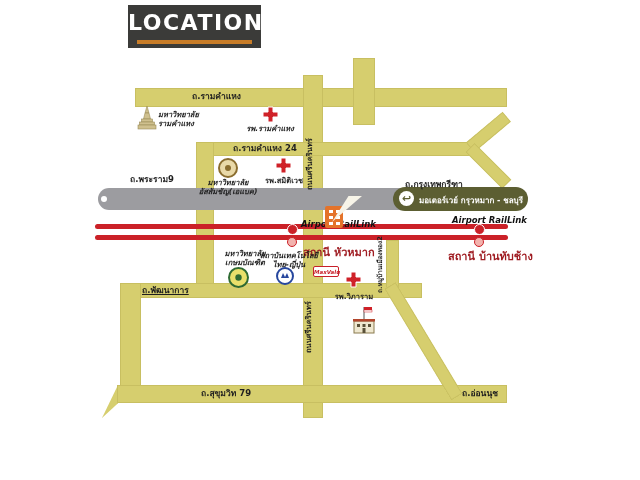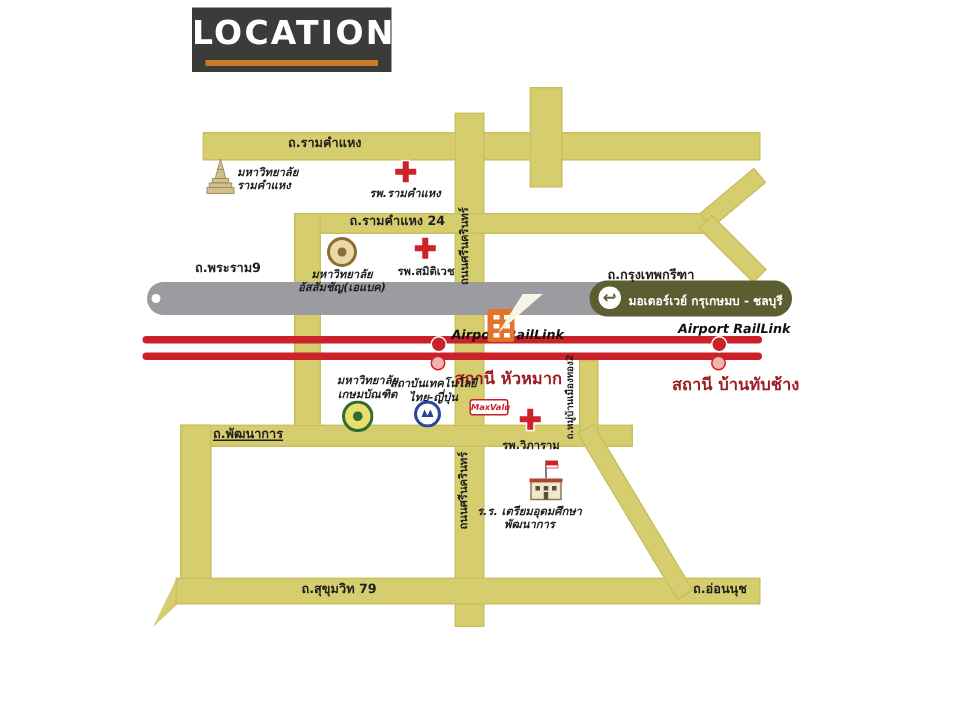--- a/index.html
+++ b/index.html
@@ -68,21 +68,21 @@
   <div class="road" style="left:120px;top:283px;width:21px;height:112px;"></div>
   <div class="road" style="left:117px;top:385px;width:390px;height:18px;"></div>
   <div class="road" style="left:102px;top:385px;width:16px;height:33px;clip-path:polygon(100% 0,100% 55%,0 100%);"></div>
   <div class="road" style="left:386px;top:240px;width:13px;height:50px;"></div>
   <div class="road" style="left:390px;top:279px;width:130px;height:13px;transform:rotate(59deg);transform-origin:0 50%;"></div>
 
   <div class="motorway" style="left:98px;top:188px;width:409px;height:22px;border-radius:11px 0 0 11px;"></div>
   <div id="mw-dot"></div>
   <div id="mw-box">
     <div id="mw-circle">↩</div>
-    <div id="mw-text">มอเตอร์เวย์ กรุเกษมบ - ชลบุรี</div>
+    <div id="mw-text">มอเตอร์เวย์ กรุวหมาก - ชลบุรี</div>
   </div>
 
   <div class="rail" style="left:95px;top:224px;width:413px;height:5px;"></div>
   <div class="rail" style="left:95px;top:235px;width:413px;height:5px;"></div>
 
   <div class="dot-red" style="left:287px;top:224px;"></div>
   <div class="dot-pink" style="left:287px;top:237px;"></div>
   <div class="arl" style="left:301px;top:219px;">Airport RailLink</div>
   <div class="station-name" style="left:303px;top:243px;">สถานี หัวหมาก</div>
 
@@ -154,21 +154,19 @@
     <line x1="12" y1="1" x2="12" y2="13" stroke="#555" stroke-width="1"></line>
     <rect x="12" y="1" width="8" height="3" fill="#cf2128"></rect>
     <rect x="12" y="4" width="8" height="2" fill="#ffffff" stroke="#cf2128" stroke-width="0.5"></rect>
     <rect x="2" y="15" width="20" height="12" fill="#efe8d0" stroke="#8a7b4f" stroke-width="1"></rect>
     <rect x="1" y="13" width="22" height="2.5" fill="#b2452c"></rect>
     <rect x="5" y="18" width="3" height="3" fill="#5a5138"></rect>
     <rect x="10.5" y="18" width="3" height="3" fill="#5a5138"></rect>
     <rect x="16" y="18" width="3" height="3" fill="#5a5138"></rect>
     <rect x="10.5" y="22" width="3" height="5" fill="#5a5138"></rect>
   </svg>
-  <div class="plabel multiline" style="left:303px;top:336px;width:100px;">ร.ร. เตรียมอุดมศึกษา
-พัฒนาการ</div>
 
   <div id="logo-pointer"></div>
   <div id="condo-icon">
       <div class="win"></div>
     </div>
 
 </div>
 
 </body></html>

